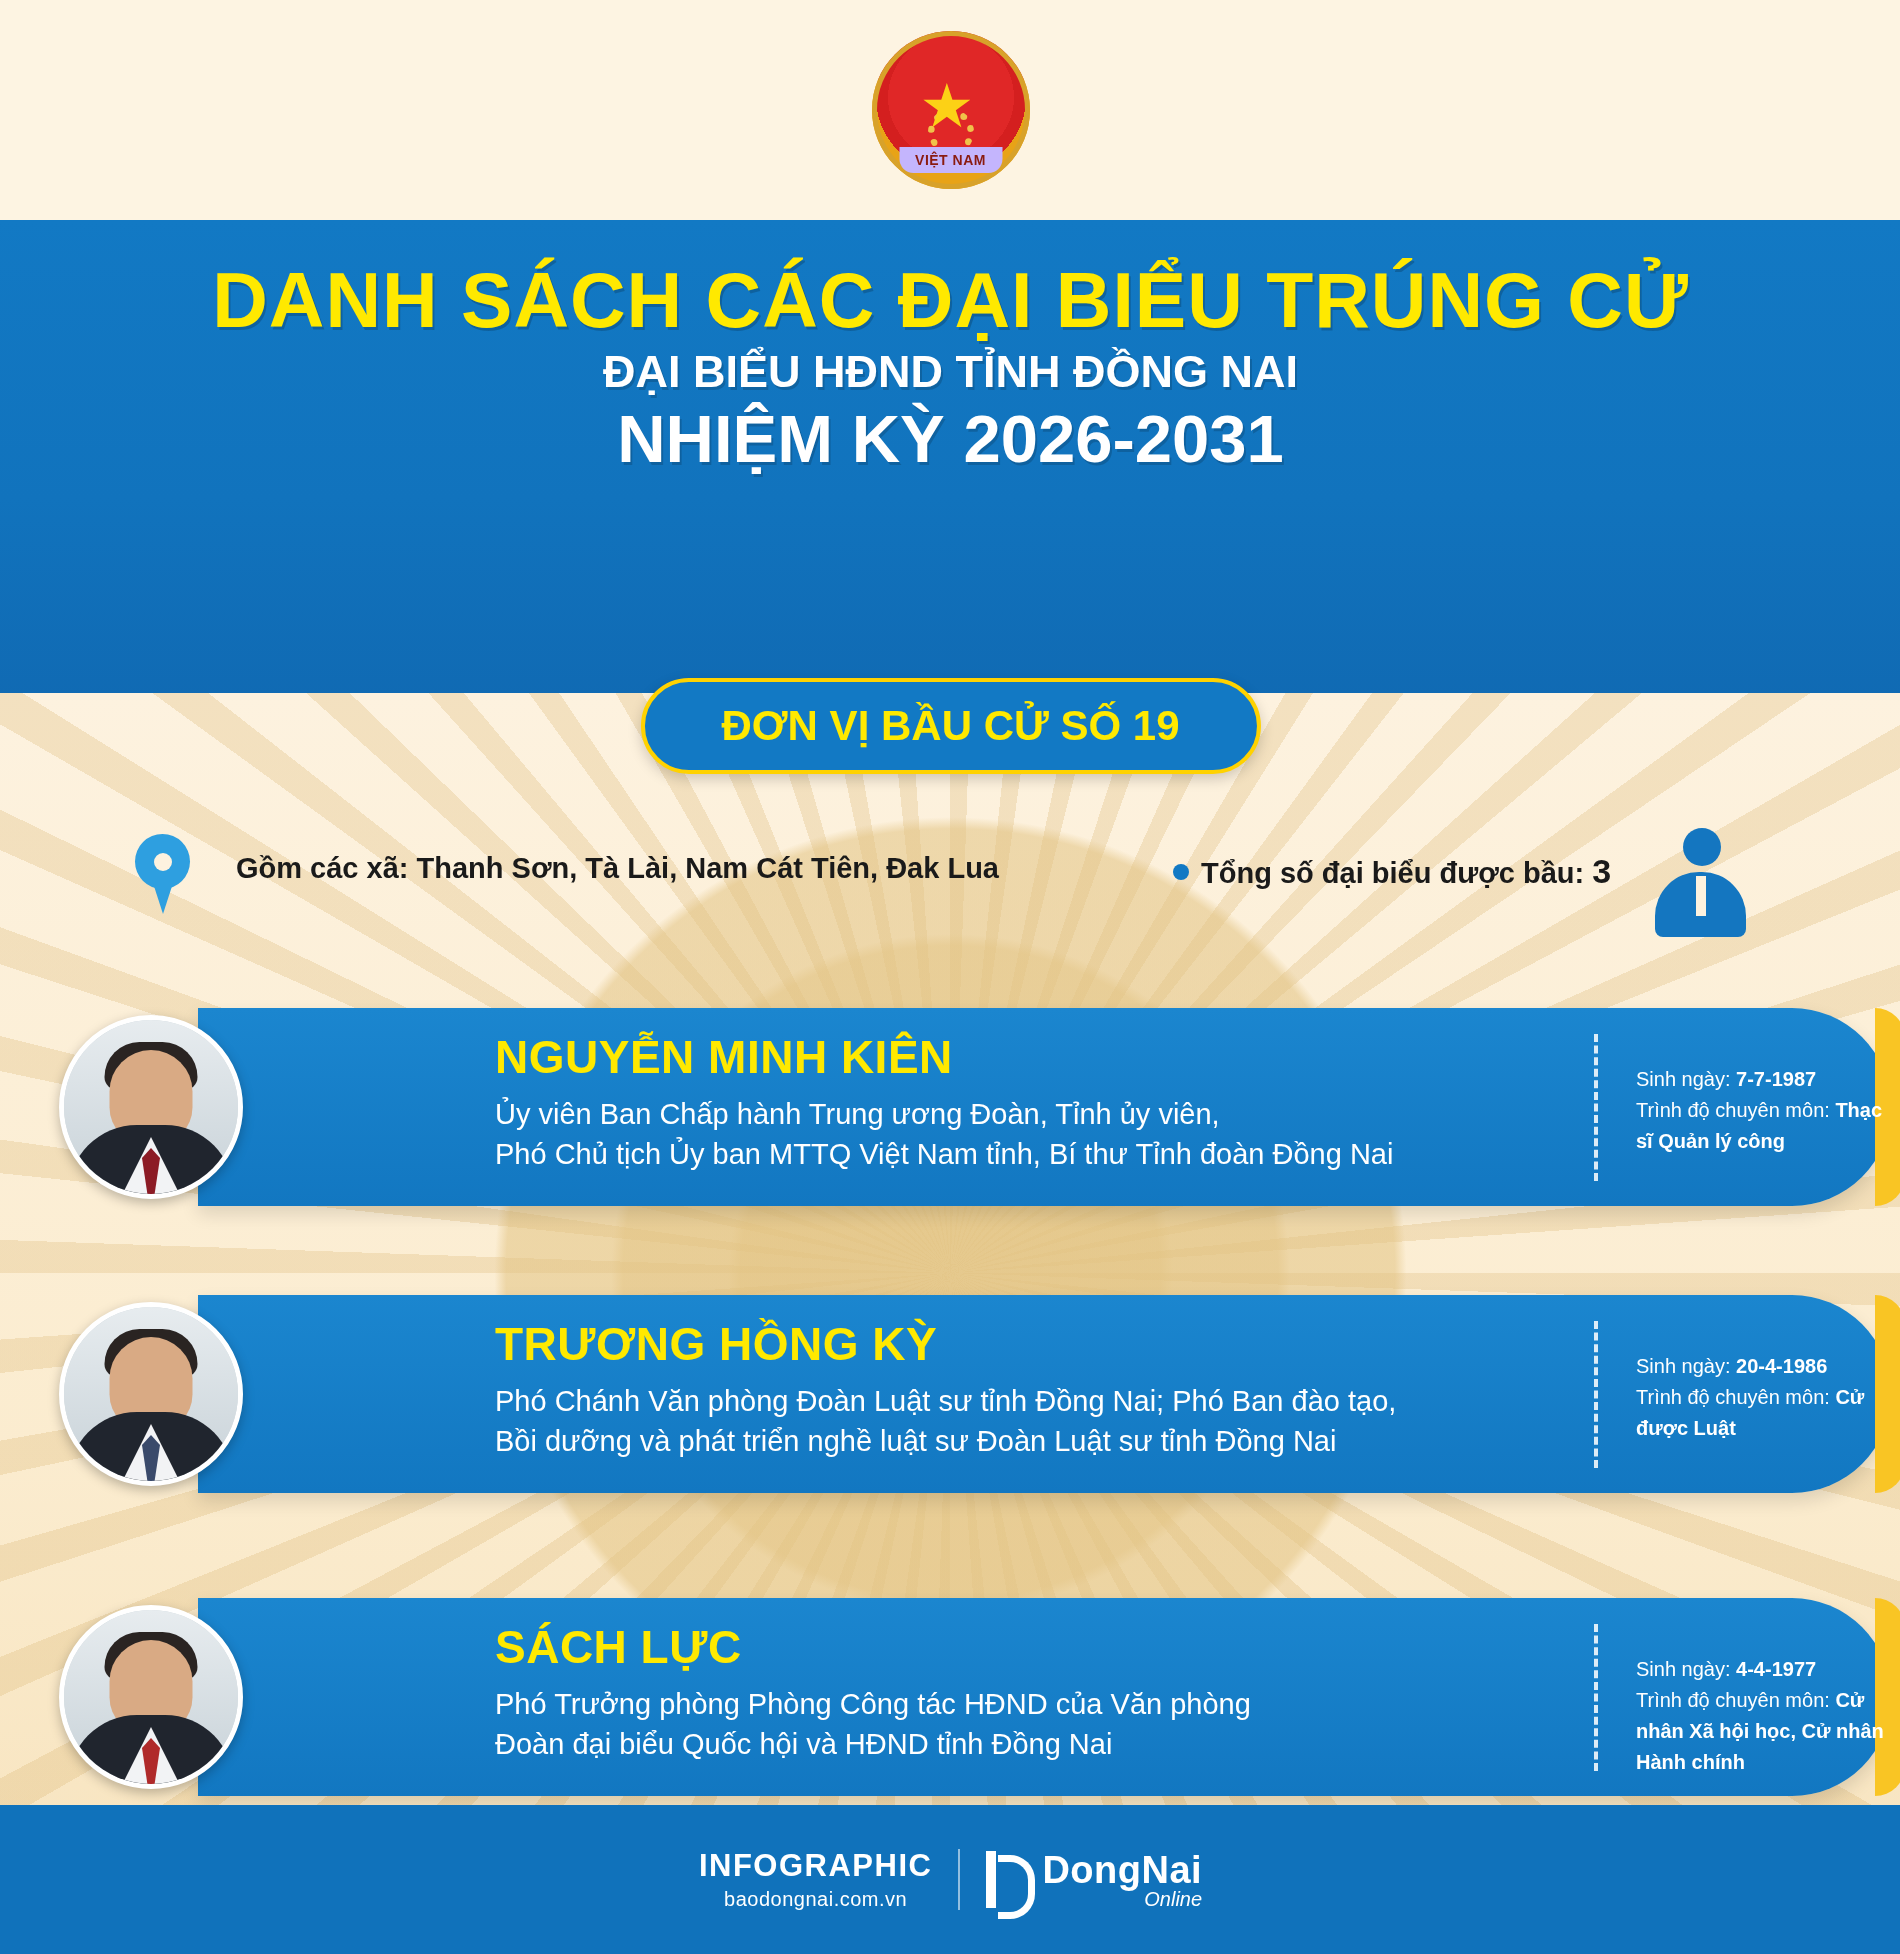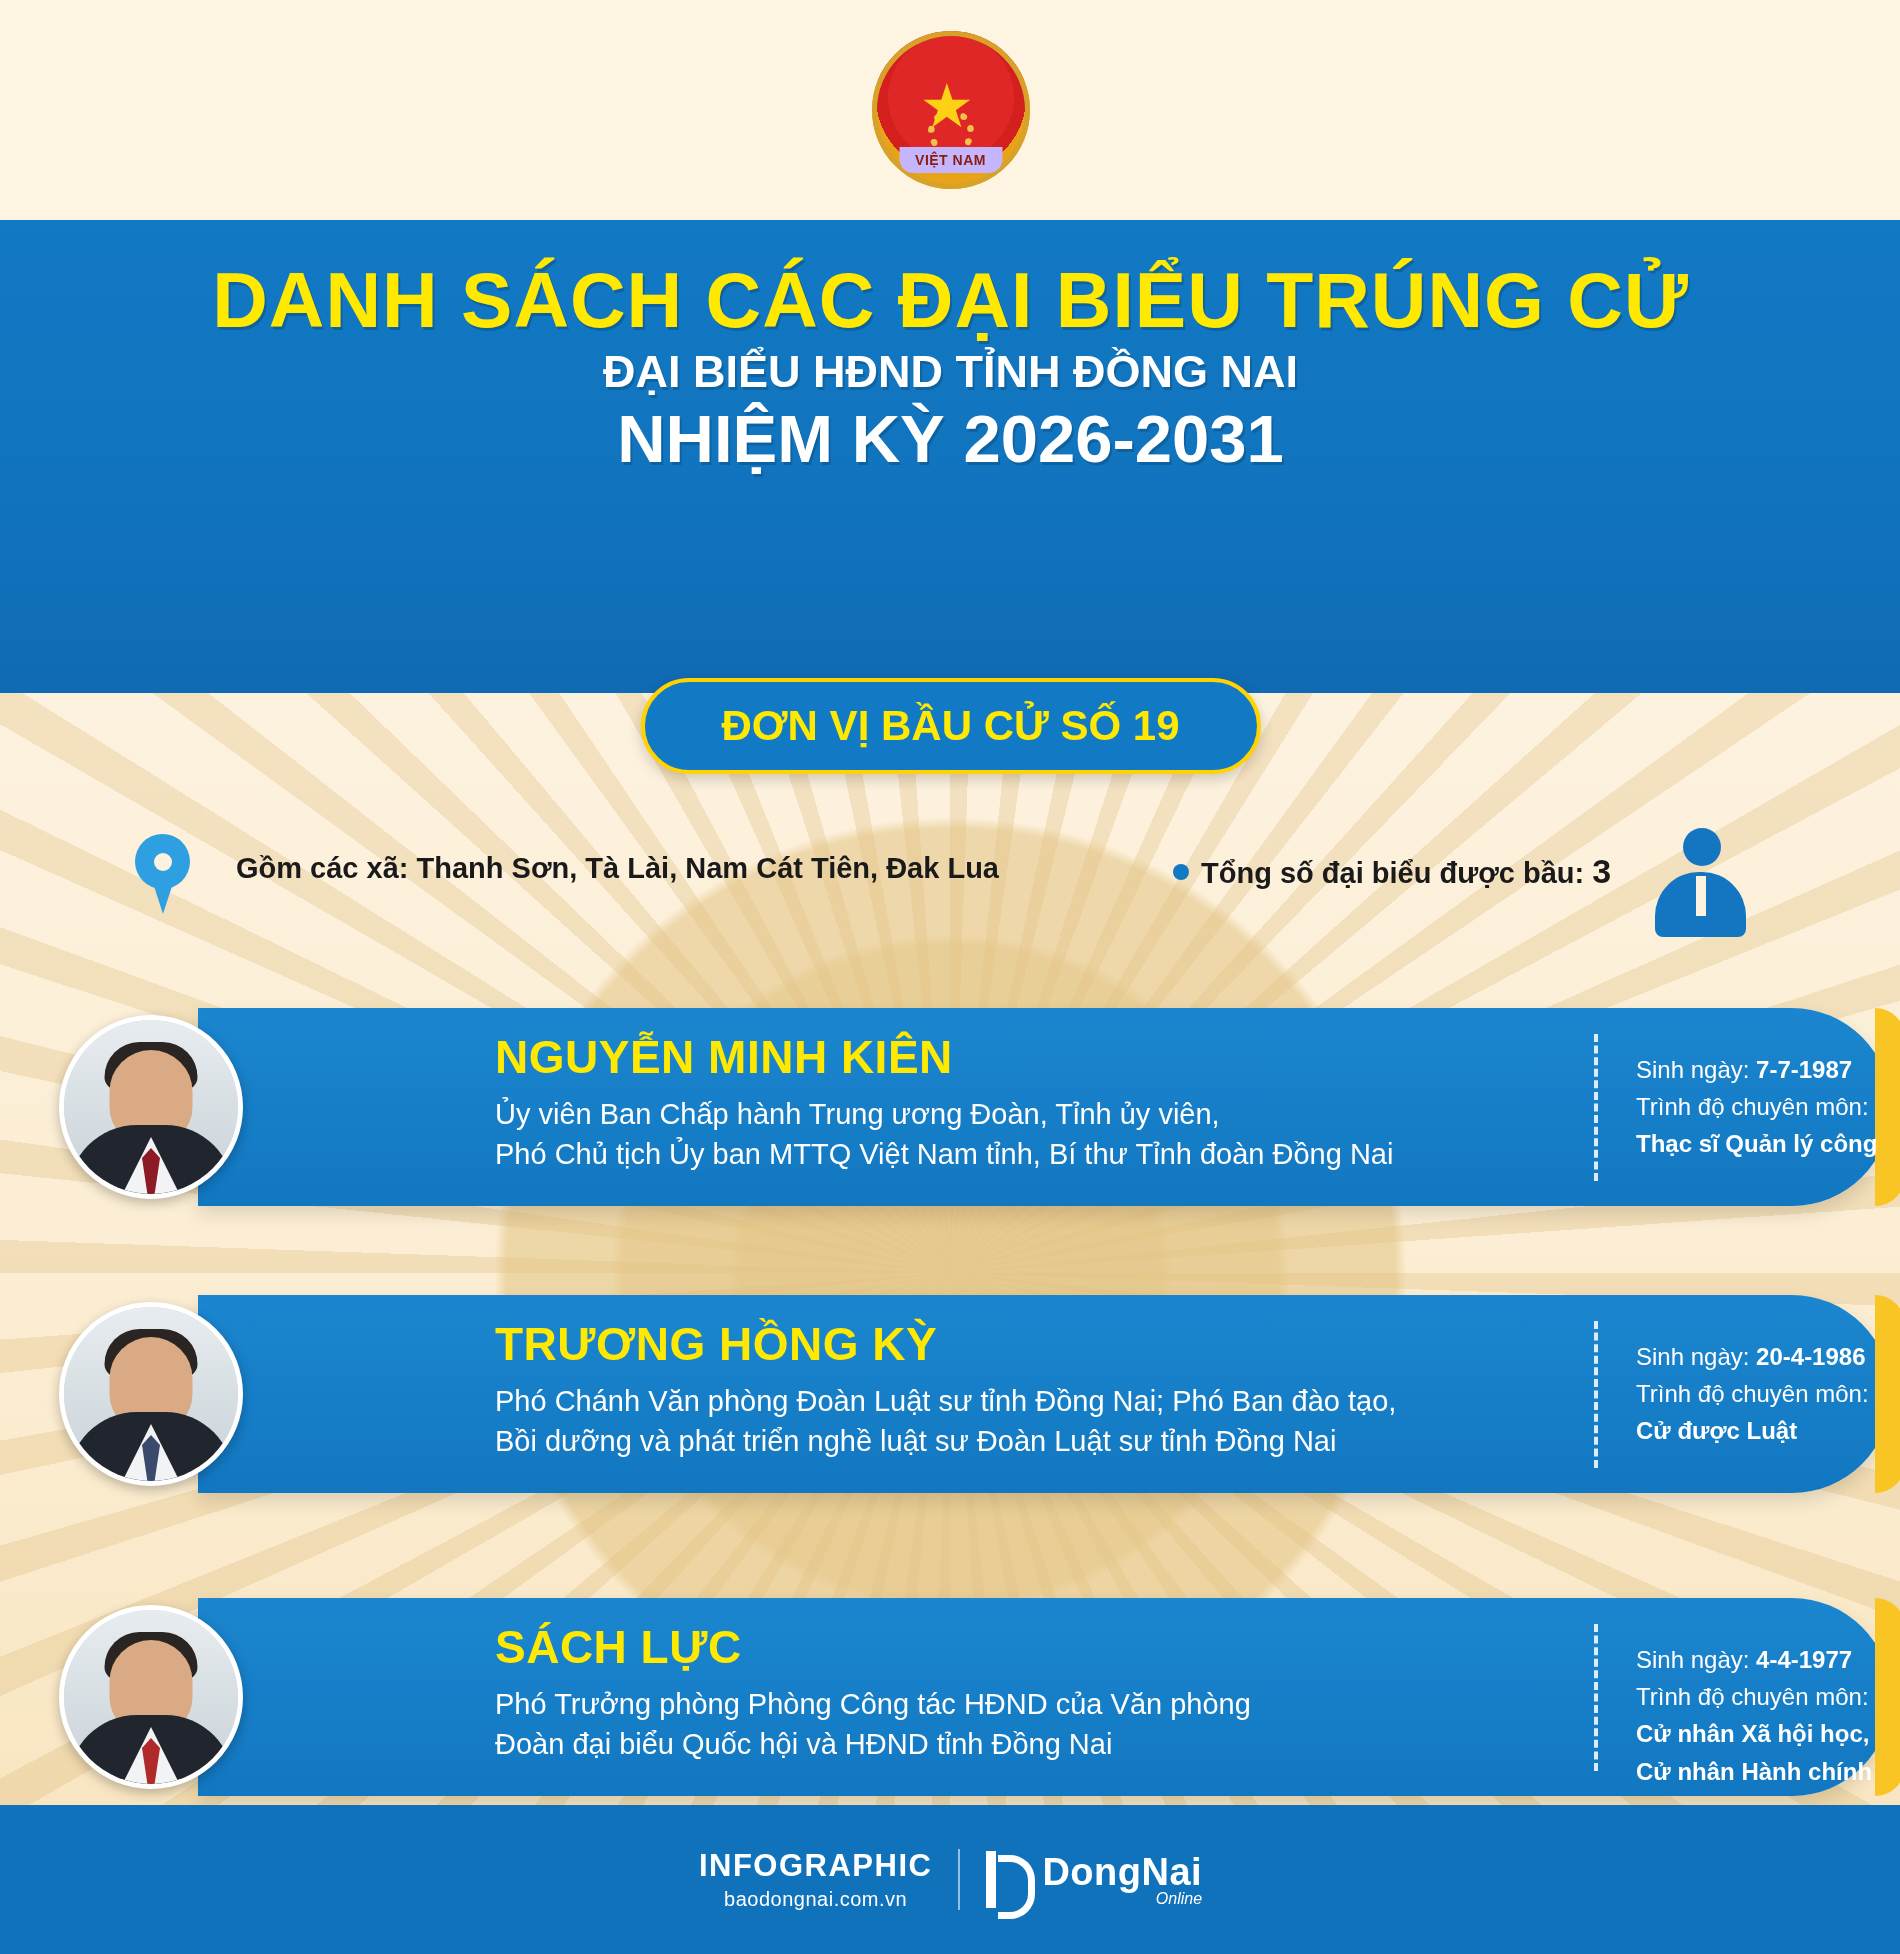--- a/index.html
+++ b/index.html
@@ -345,24 +345,24 @@
   }
   .divider {
     position: absolute;
     left: 1396px; top: 26px;
     width: 0;
     height: 147px;
     border-left: 4px dashed rgba(255,255,255,.85);
   }
   .card-side {
     position: absolute;
-    left: 1438px; top: 43px;
+    left: 1438px; top: 56px;
     width: 248px;
     color: #ffffff;
-    font-size: 24px;
+    font-size: 20px;
     line-height: 1.55;
   }
   .card-side b { font-weight: bold; }
 
   
   .footer {
     position: absolute;
     left: 0; bottom: 0;
     width: 1901px;
     height: 149px;
@@ -416,21 +416,21 @@
     border-left: none;
   }
   .footer .logo .words .w1 {
     color: #ffffff;
     font-size: 38px;
     font-weight: bold;
     letter-spacing: 0.5px;
   }
   .footer .logo .words .w2 {
     color: #ffffff;
-    font-size: 16px;
+    font-size: 20px;
     text-align: right;
     font-style: italic;
     margin-top: -4px;
   }
 </style>
 </head>
 <body>
 
 <div class="poster">
 

